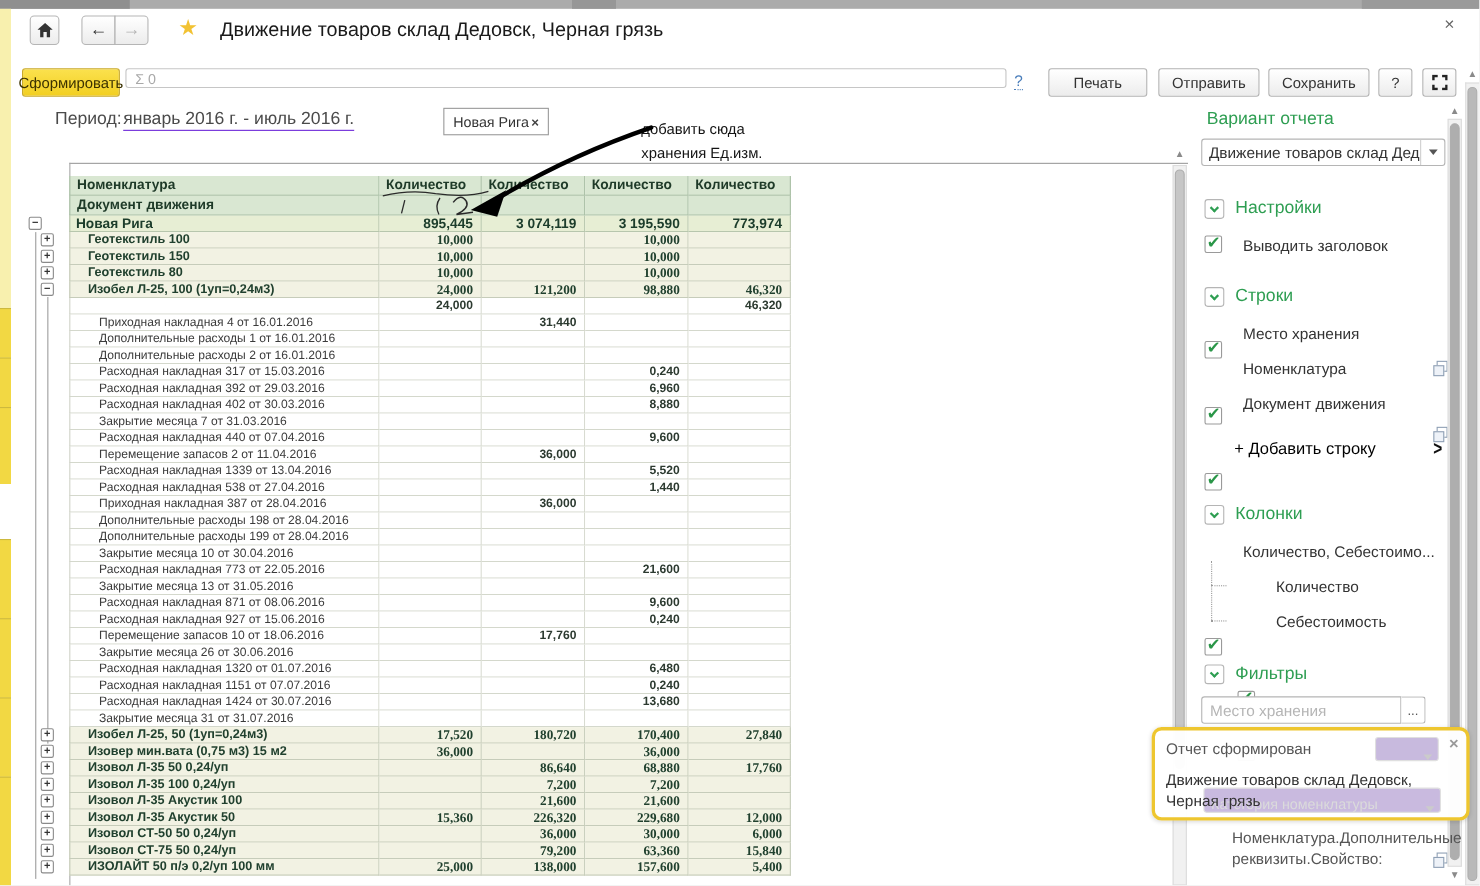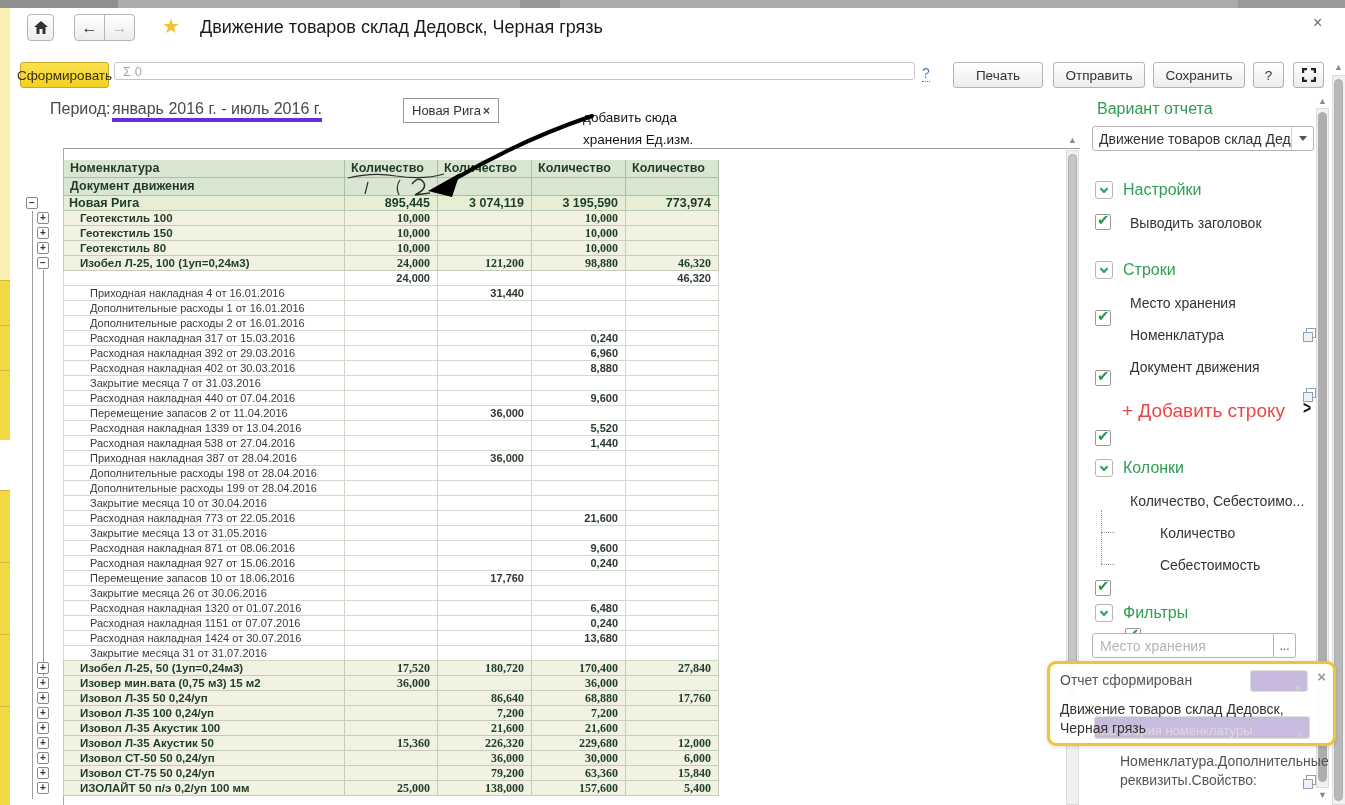--- a/index.html
+++ b/index.html
@@ -30,21 +30,21 @@
   .btn{border:1px solid #b3b3b3;border-radius:3px;background:linear-gradient(#ffffff,#ececec);
        font-size:13.5px;color:#333;display:flex;align-items:center;justify-content:center;white-space:nowrap;}
   .genbtn{background:linear-gradient(#fbe14d,#f2cf22);border:1px solid #c9a92a;color:#3c3200;font-size:13.5px;
           border-radius:3px;display:flex;align-items:center;justify-content:center;}
   .sumfield{border:1px solid #c6c6c6;border-radius:3px;background:#fff;font-size:13px;color:#a9a9a9;
             display:flex;align-items:center;padding-left:8px;}
   .helplink{color:#4a7ebb;font-size:14px;border-bottom:1px dotted #4a7ebb;line-height:15px;}
 
   
   .periodlabel{font-size:16px;color:#4a4a4a;}
-  .periodlink{font-size:16px;color:#4a4a4a;border-bottom:4px solid #6d28d9;}
+  .periodlink{font-size:16px;color:#4a4a4a;border-bottom:1px solid #6d28d9;}
   .tag{border:1px solid #9a9a9a;background:#fff;height:25px;display:flex;align-items:center;
        padding:0 8px;font-size:13px;color:#333;}
   .tag .x{font-weight:bold;font-size:12px;color:#444;margin-left:2px;}
 
   
   .annot{font-size:13.5px;color:#141414;line-height:20px;white-space:nowrap;}
 
   
   .hline{background:#9c9c9c;height:1px;}
   .vline{background:#a8a8a8;width:1px;}
@@ -92,21 +92,21 @@
   .ddbtn{width:22px;height:23px;border-left:1px solid #cfcfcf;display:flex;align-items:center;justify-content:center;}
   .tri-down{width:0;height:0;border-left:4px solid transparent;border-right:4px solid transparent;border-top:5px solid #555;}
   .secbox{width:18px;height:18px;border:1px solid #b5b5b5;border-radius:3px;background:#fff;
           display:flex;align-items:center;justify-content:center;}
   .chev{width:6px;height:6px;border-right:2px solid #2e9e52;border-bottom:2px solid #2e9e52;
         transform:rotate(45deg);margin-top:-3px;}
   .cb{width:16px;height:16px;border:1px solid #9a9a9a;border-radius:2px;background:#fff;position:relative;}
   .cb .mark{position:absolute;left:1px;top:-4px;color:#2a9648;font-size:15px;font-weight:bold;display:none;}
   .cb.checked .mark{display:block;}
   .sb-label{font-size:14px;color:#333;white-space:nowrap;}
-  .addrow{font-size:19px;color:#ef4444;}
+  .addrow{font-size:15px;color:#000000;}
   .chevR{font-size:14px;font-weight:bold;color:#111;transform:scaleY(1.3);}
   .pagesicon{width:11px;height:12px;position:relative;}
   .pagesicon:before{content:"";position:absolute;left:3px;top:0;width:8px;height:8px;border:1px solid #8fa0b5;background:#fff;}
   .pagesicon:after{content:"";position:absolute;left:0;top:4px;width:8px;height:8px;border:1px solid #8fa0b5;background:#eef2f8;}
   .dotline{border-left:1px dotted #9a9a9a;}
   .dothz{border-top:1px dotted #9a9a9a;}
   .filter-input{border:1px solid #b5b5b5;border-radius:3px 0 0 3px;background:#fff;height:25px;
                 display:flex;align-items:center;padding-left:7px;font-size:14px;color:#b5b5b5;}
   .morebtn{border:1px solid #b5b5b5;border-left:none;border-radius:0 3px 3px 0;background:#fff;height:25px;
            display:flex;align-items:center;justify-content:center;font-size:12px;color:#555;}

